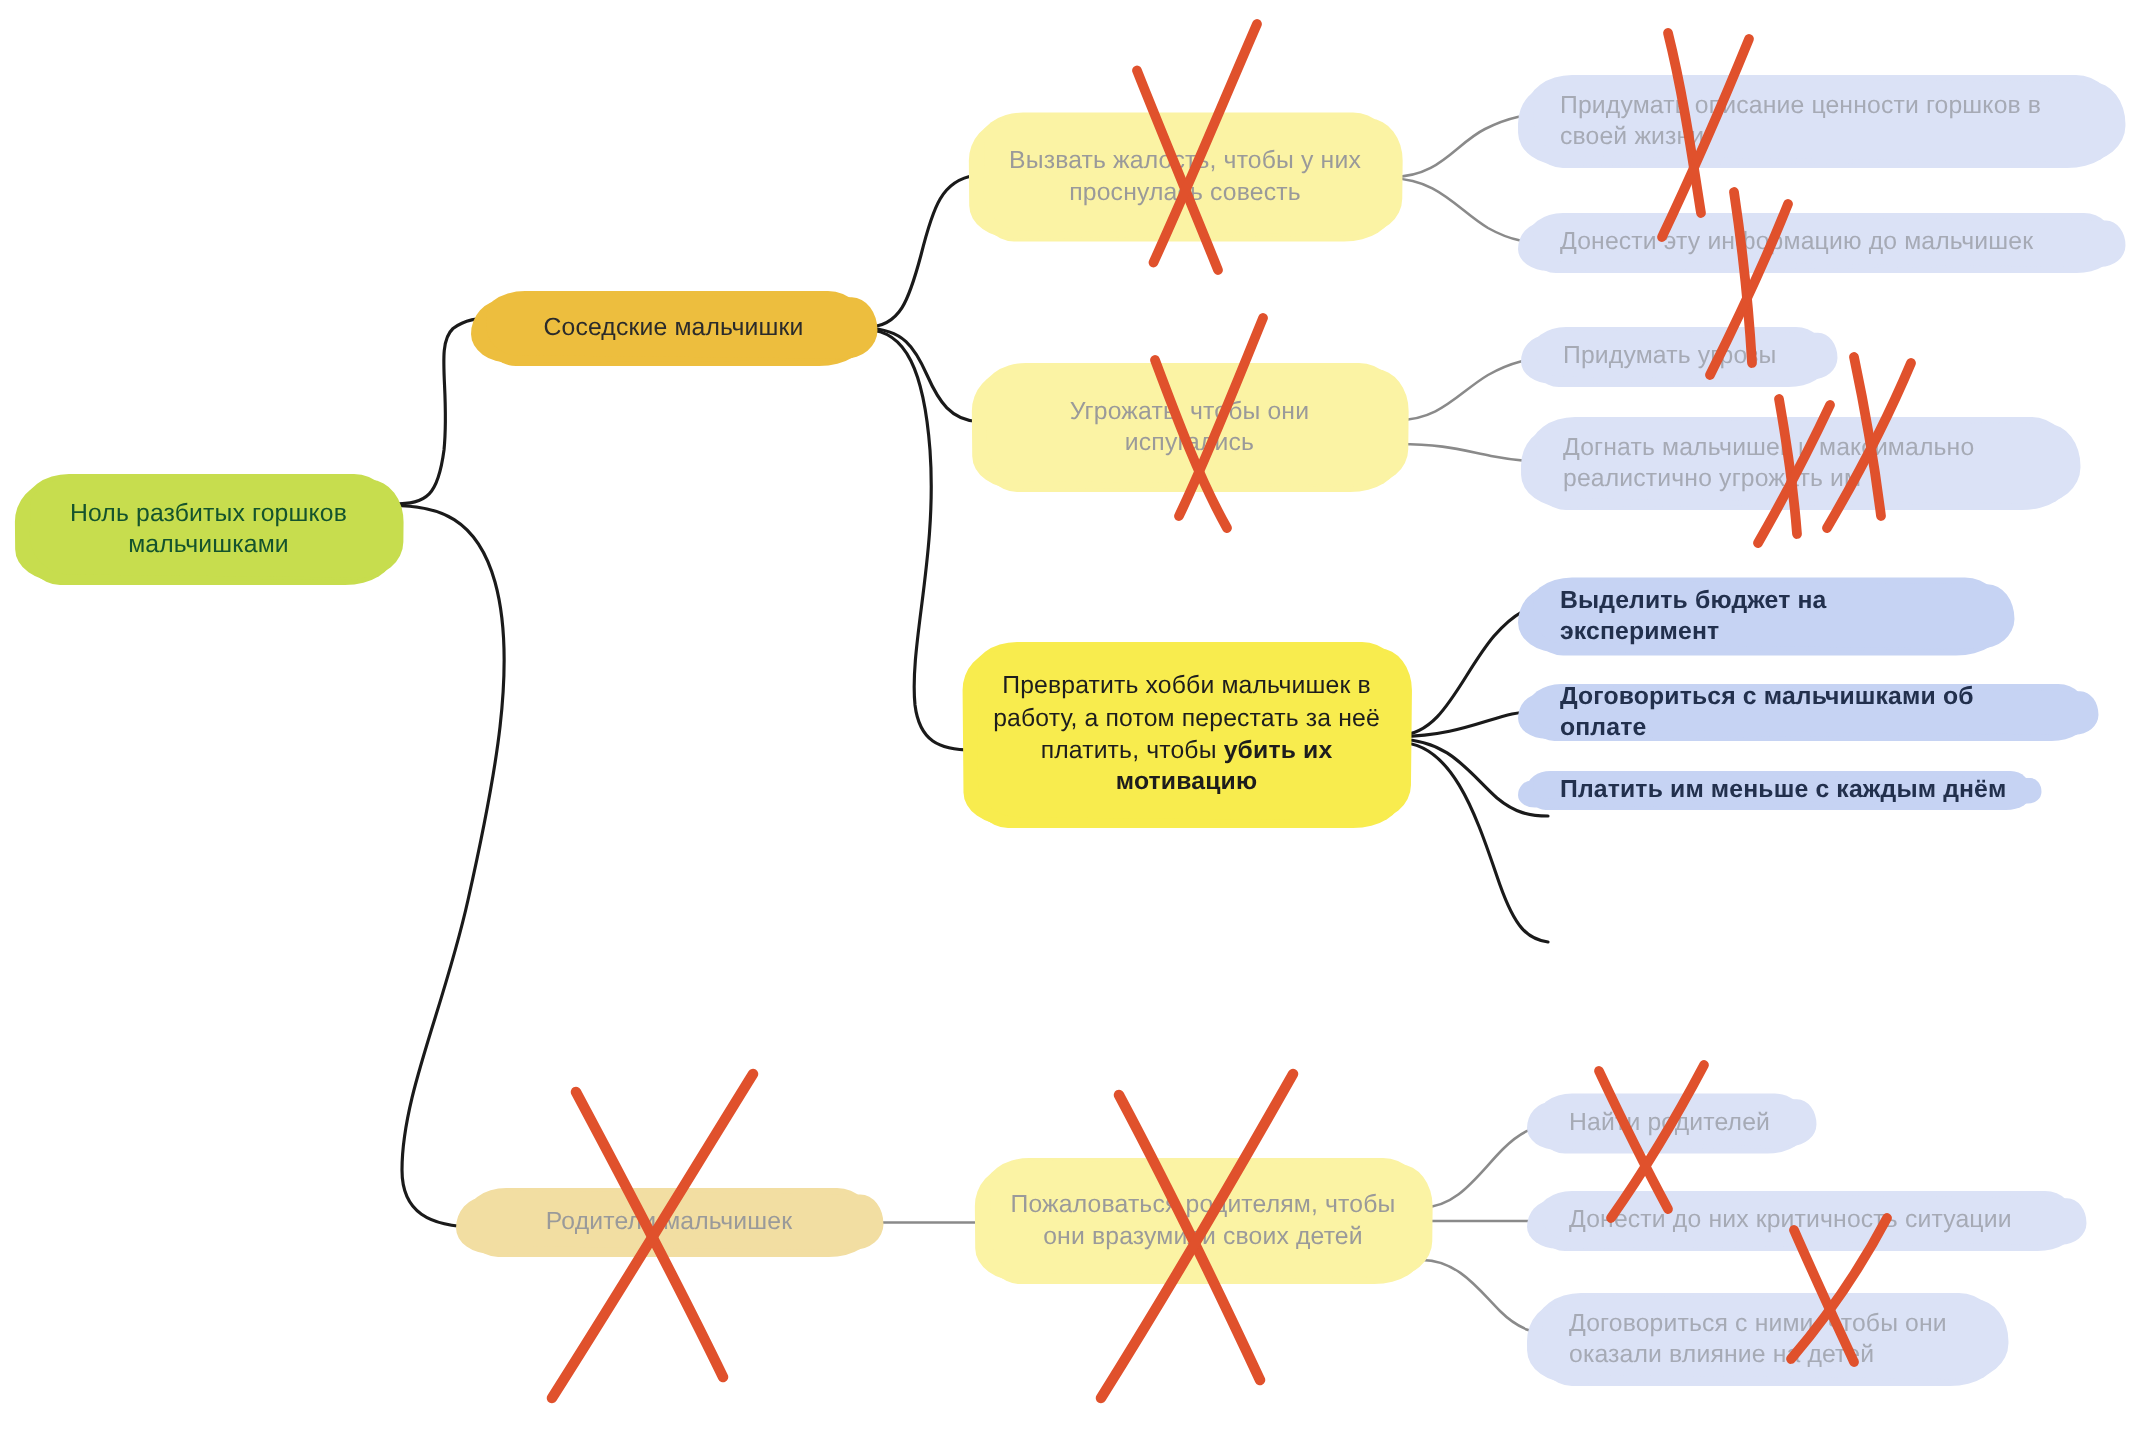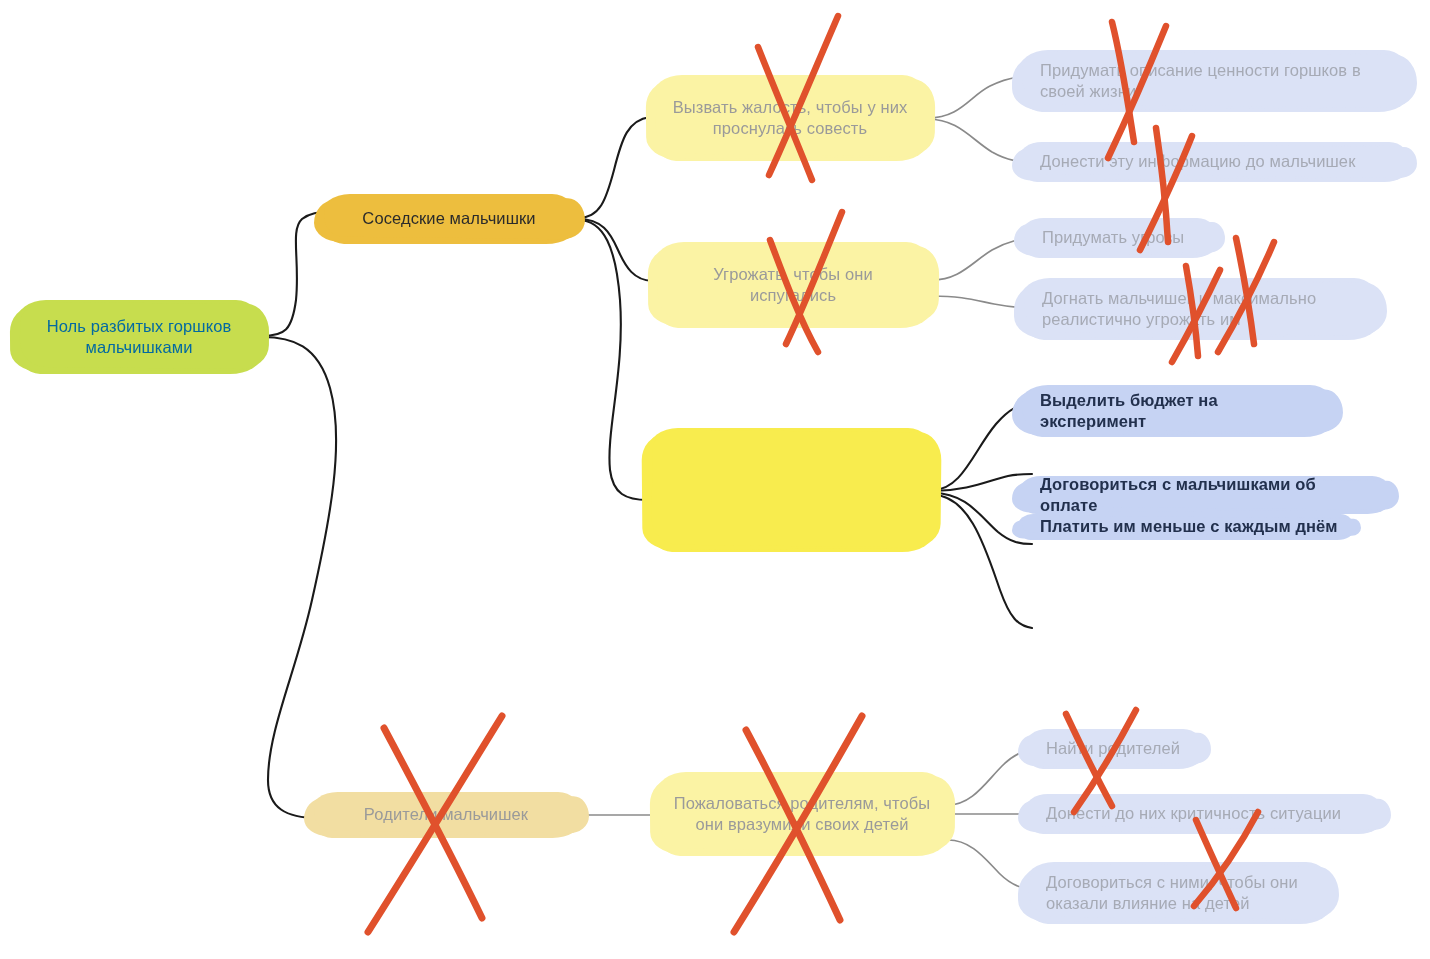--- a/index.html
+++ b/index.html
@@ -63,21 +63,21 @@
     transform: rotate(-0.5deg);
   }
   .node .blob::after {
     left: 4px; right: -7px; top: 3px; bottom: 6px;
     border-radius: 30px 22px 28px 26px / 20px 28px 24px 26px;
     transform: rotate(0.6deg);
   }
 
   
   .n-root   .blob { background: #c7dd4e; }
-  .n-root   { color: #0369a1; font-size: 16.5px; text-align: center; }
+  .n-root   { color: #14532d; font-size: 16.5px; text-align: center; margin-top: 16px; }
 
   .n-orange .blob { background: #edbe3e; }
   .n-orange { color: #2b2b2b; font-size: 16.5px; text-align: center; }
 
   .n-orange-faded .blob { background: #f2dea2; }
   .n-orange-faded { color: #9a9a9a; font-size: 16.5px; text-align: center; }
 
   .n-yellow .blob { background: #fbf3a4; }
   .n-yellow { color: #9a9a9a; font-size: 16.5px; text-align: center; }
 
@@ -152,20 +152,21 @@
     <span class="txt">Вызвать жалость, чтобы у них проснулась совесть</span>
   </div>
 
   <div class="node n-yellow" style="left:654px; top:242px; width:278px; height:86px;">
     <span class="blob"></span>
     <span class="txt">Угрожать, чтобы они испугались</span>
   </div>
 
   <div class="node n-yellow-active" style="left:648px; top:428px; width:286px; height:124px;">
     <span class="blob"></span>
+    <span class="txt"><span>Превратить хобби мальчишек в работу, а потом перестать за неё платить, чтобы </span><b>убить их мотивацию</b></span>
   </div>
 
   <div class="node n-blue" style="left:1018px; top:50px; width:392px; height:62px;">
     <span class="blob"></span>
     <span class="txt">Придумать описание ценности горшков в своей жизни</span>
   </div>
   <div class="node n-blue" style="left:1018px; top:142px; width:392px; height:40px;">
     <span class="blob"></span>
     <span class="txt">Донести эту информацию до мальчишек</span>
   </div>
@@ -176,21 +177,21 @@
   </div>
   <div class="node n-blue" style="left:1020px; top:278px; width:360px; height:62px;">
     <span class="blob"></span>
     <span class="txt">Догнать мальчишек и максимально реалистично угрожать им</span>
   </div>
 
   <div class="node n-blue-active" style="left:1018px; top:385px; width:318px; height:52px;">
     <span class="blob"></span>
     <span class="txt">Выделить бюджет на эксперимент</span>
   </div>
-  <div class="node n-blue-active" style="left:1018px; top:456px; width:374px; height:38px;margin-top:20px;">
+  <div class="node n-blue-active" style="left:1018px; top:456px; width:374px; height:38px;">
     <span class="blob"></span>
     <span class="txt">Договориться с мальчишками об оплате</span>
   </div>
   <div class="node n-blue-active" style="left:1018px; top:514px; width:336px; height:26px;">
     <span class="blob"></span>
     <span class="txt">Платить им меньше с каждым днём</span>
   </div>
 
   <div class="node n-orange-faded" style="left:310px; top:792px; width:272px; height:46px;">
     <span class="blob"></span>

